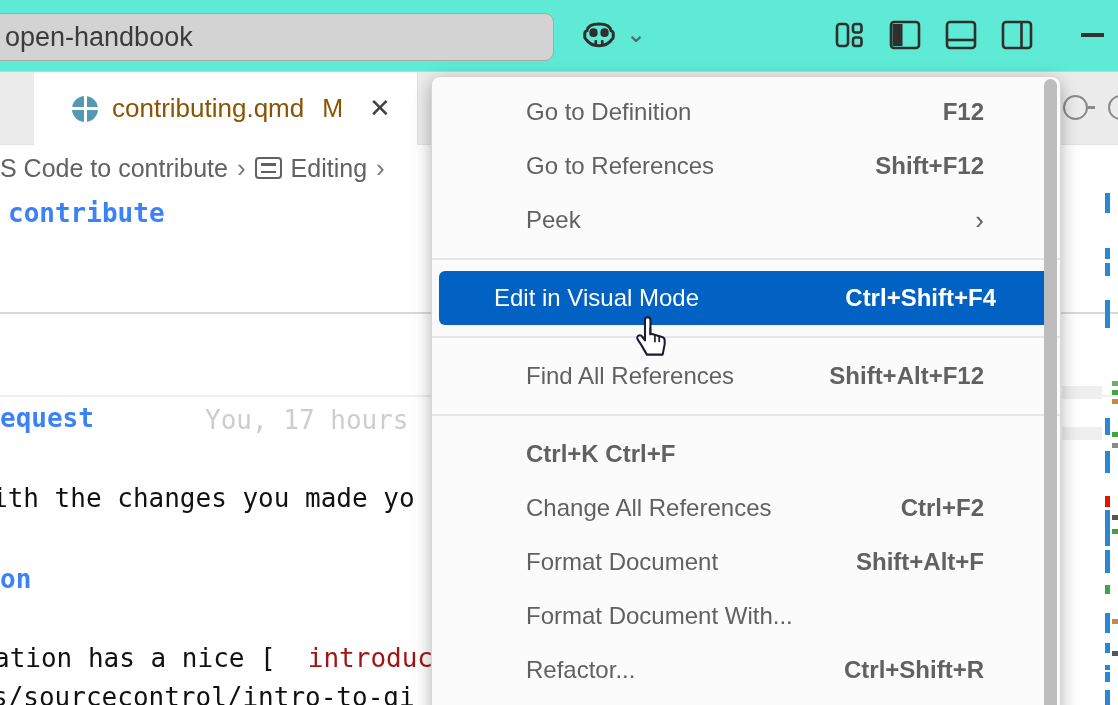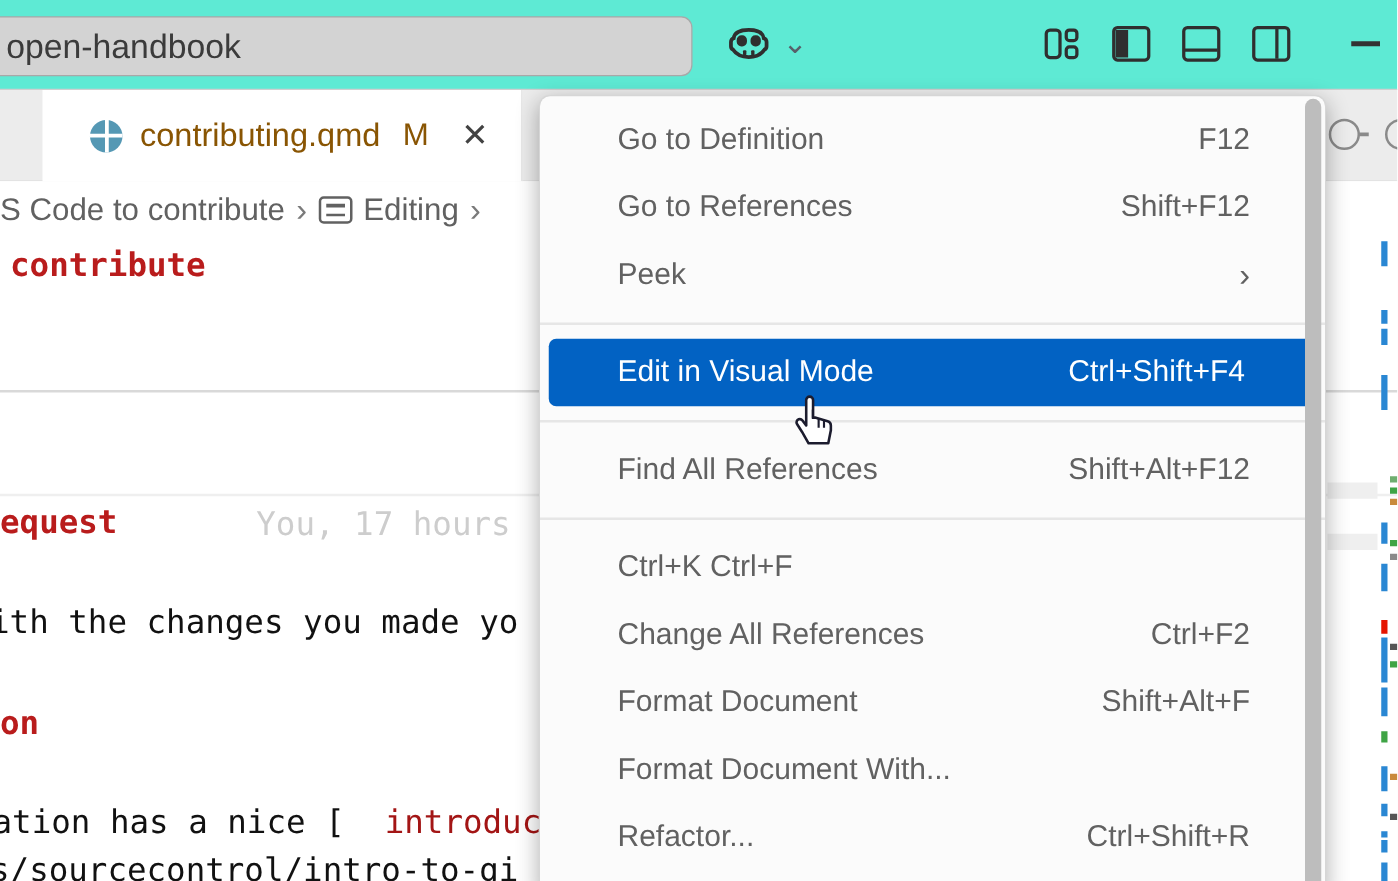--- a/index.html
+++ b/index.html
@@ -59,21 +59,21 @@
     display:inline-block; width:27px; height:22px; border:2.5px solid #616161; border-radius:4px;
     position:relative; margin-right:9px; vertical-align:-3px;
   }
   .bc-icon::before, .bc-icon::after { content:""; position:absolute; left:4px; right:4px; height:2.5px; background:#616161; }
   .bc-icon::before { top:4px; } .bc-icon::after { bottom:4px; }
 
   
   .editor { position:absolute; left:0; top:191px; width:1118px; height:514px; background:#ffffff;
             font-family:"DejaVu Sans Mono", monospace; font-size:26px; color:#111; }
   .ed-line { position:absolute; left:0; white-space:pre; }
-  .h-maroon { color:#b91c1c; font-weight:bold; }
+  .h-maroon { color:#3b82f6; font-weight:bold; }
   .blame { color:#cdcdcd; }
   .link-red { color:#a31515;margin-left:32px; }
   .rule1 { position:absolute; left:0; width:1118px; height:2px; background:#d9d9d9; }
   .rule2 { position:absolute; left:0; width:1118px; height:2px; background:#efefef; }
 
   
   .mini { position:absolute; right:0; top:0; width:58px; height:514px; }
   .gbar { position:absolute; left:45px; width:5px; background:#2a87d3; }
   .gbar.red { background:#e51400; }
   .gbar.green { background:#3fa445; }
@@ -83,24 +83,24 @@
   
   .ctx-menu {
     position:absolute; left:431px; top:76px; width:630px; height:640px;
     background:#fbfbfb; border:1px solid #d6d6d6; border-bottom:none;
     border-radius:9px 9px 0 0;
     box-shadow:0 5px 18px rgba(0,0,0,0.30);
     padding-top:8px; z-index:10;
   }
   .menu-item {
     height:54px; display:flex; align-items:center;
-    padding:0 60px 0 62px; font-size:24px; color:#616161; cursor:pointer;
+    padding:0 76px 0 62px; font-size:24px; color:#616161; cursor:pointer;margin-left:32px;
   }
   .menu-item .mi-label { flex:1 1 auto; white-space:nowrap; }
-  .menu-item .mi-shortcut { flex:0 0 auto; white-space:nowrap; }
+  .menu-item .mi-shortcut { flex:0 0 auto; white-space:nowrap;font-weight:bold; }
   .menu-item.selected {
     margin:0 7px; padding:0 57px 0 55px; border-radius:6px;
     background:var(--sel-blue,#0262c3); color:#ffffff;
   }
   .menu-sep { height:2px; background:#e6e6e6; margin:11px 0; }
   .mi-chevron { font-size:26px; color:#616161; }
   .menu-scrollbar {
     position:absolute; right:3px; top:2px; bottom:0; width:13px;
     background:#bdbdbd; border-radius:7px 7px 0 0; z-index:12; cursor:pointer;
   }

